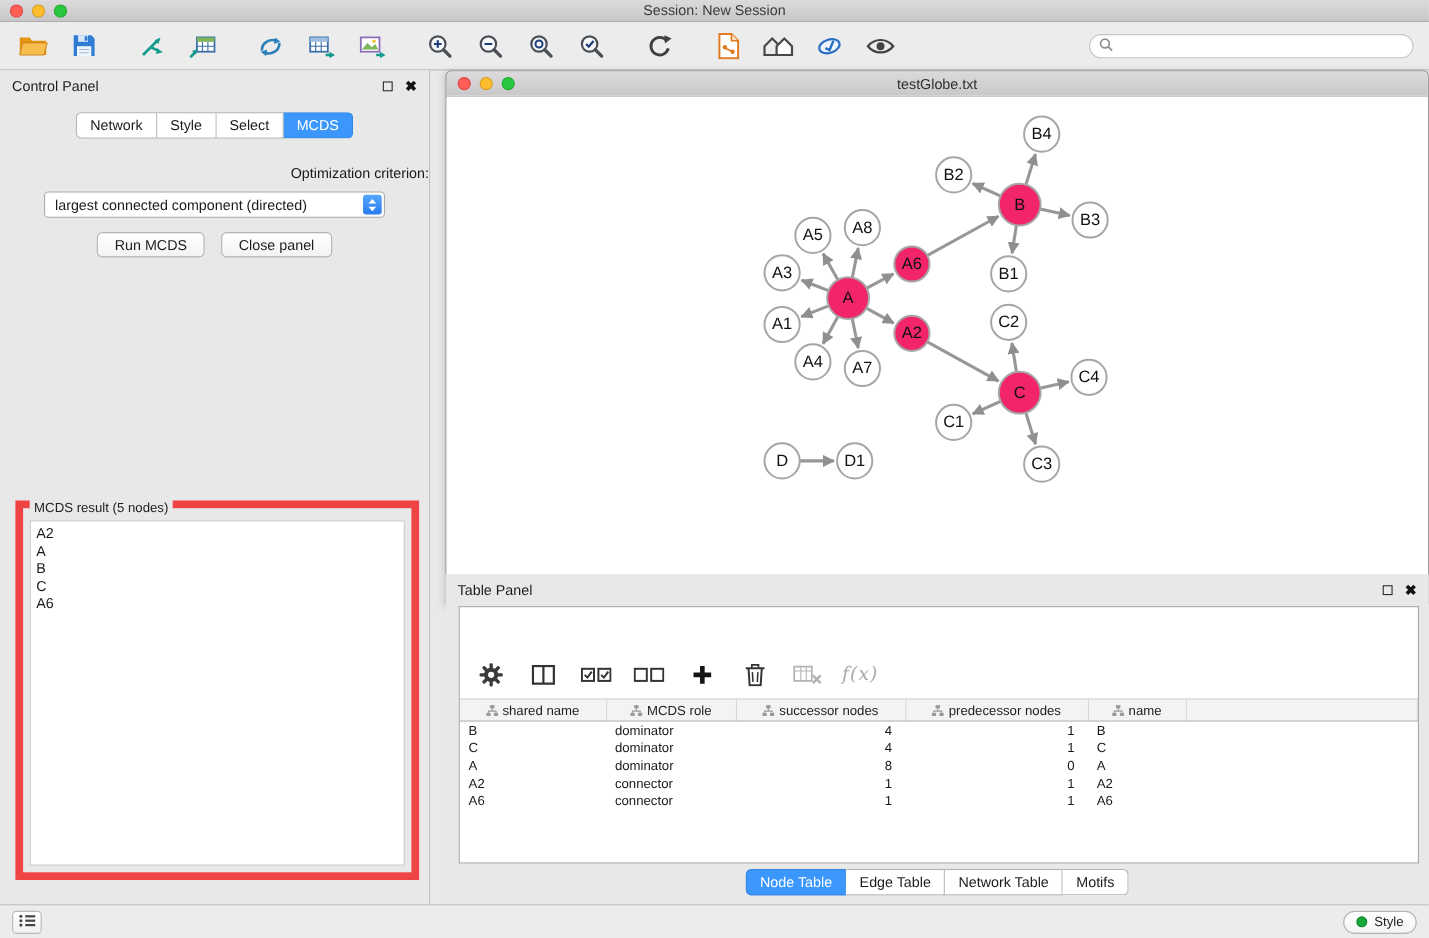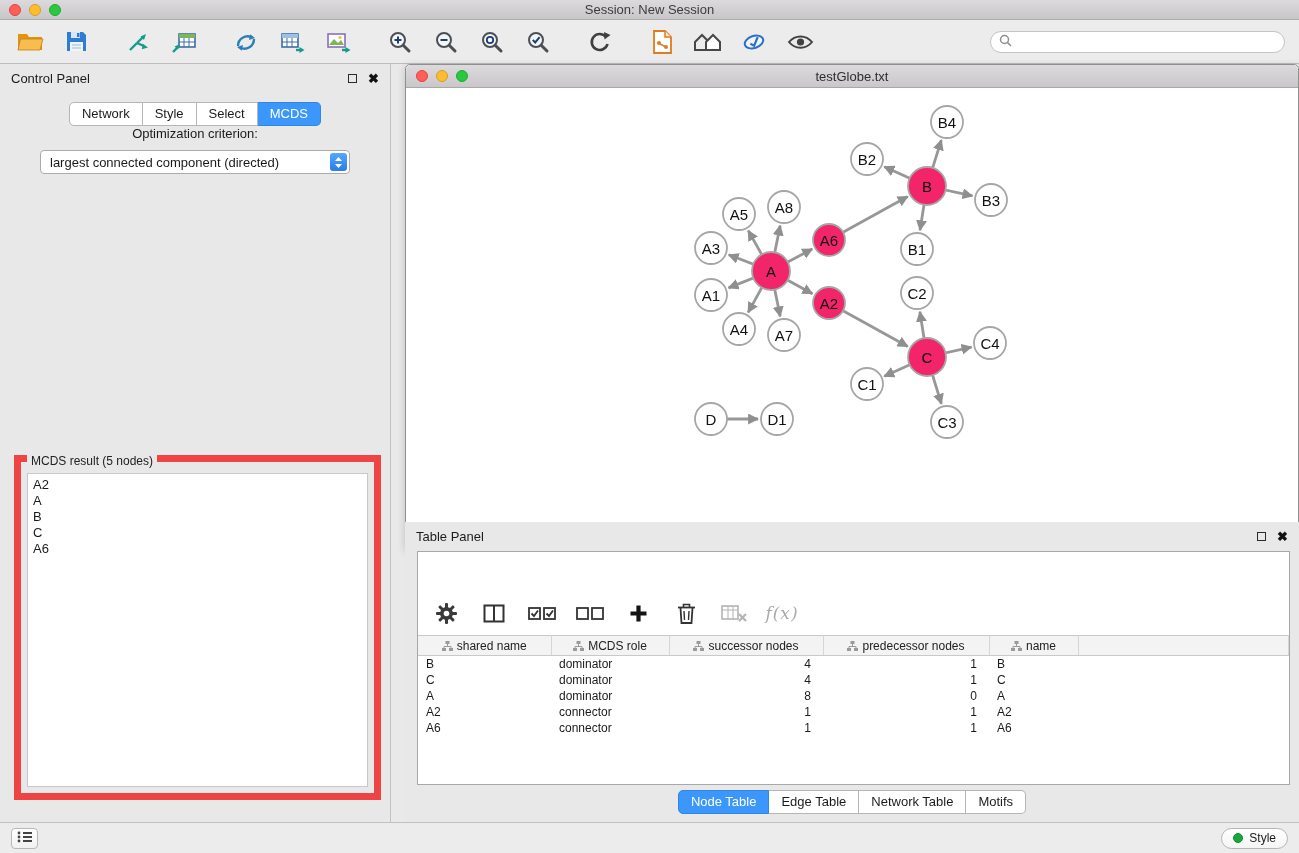--- a/index.html
+++ b/index.html
@@ -49,21 +49,21 @@
   }
   .seg-tabs { display:flex; justify-content:center; }
   .seg-tab {
     font-size:13px; padding:3px 12px; background:#fff; color:#1c1c1c;
     border:1px solid #b5b5b5; border-left:none; cursor:default; line-height:16px;
   }
   .seg-tab:first-child { border-left:1px solid #b5b5b5; border-radius:5px 0 0 5px; }
   .seg-tab:last-child { border-radius:0 5px 5px 0; }
   .seg-tab.active { background:#3b97fb; color:#fff; border-color:#3186e4; }
   .cp-tabs { margin-top:10px; }
-  .opt-label { text-align:center; font-size:13px; }
+  .opt-label { text-align:right; margin-top:24px; font-size:13px; }
   .dropdown {
     width:310px; height:24px; margin:9px auto 0 auto; background:#fff;
     border:1px solid #ababab; border-radius:4px; position:relative;
     display:flex; align-items:center; padding:0 26px 0 9px; font-size:13px;
   }
   .dropdown .dd-text { white-space:nowrap; overflow:hidden; }
   .stepper {
     position:absolute; right:2px; top:2px; width:17px; height:18px;
     background:linear-gradient(#55a8fd,#2a7ced); border-radius:3px;
     display:flex; align-items:center; justify-content:center;
@@ -320,20 +320,24 @@
     </div>
   <div class="opt-label">Optimization criterion:</div>
   <div class="dropdown">
     <span class="dd-text">largest connected component (directed)</span>
     <span class="stepper">
       <svg width="9" height="13" viewBox="0 0 9 13">
           <path d="M4.5 1 L8 5 H1 z" fill="#fff"></path>
           <path d="M4.5 12 L1 8 h7 z" fill="#fff"></path>
         </svg>
     </span>
+  </div>
+  <div class="btn-row">
+    <button class="mac-btn">Run MCDS</button>
+    <button class="mac-btn">Close panel</button>
   </div>
   <div class="groupbox">
     <span class="groupbox-legend">MCDS result (5 nodes)</span>
     <div class="groupbox-inner">
         <div>A2</div>
         <div>A</div>
         <div>B</div>
         <div>C</div>
         <div>A6</div>
       </div>

